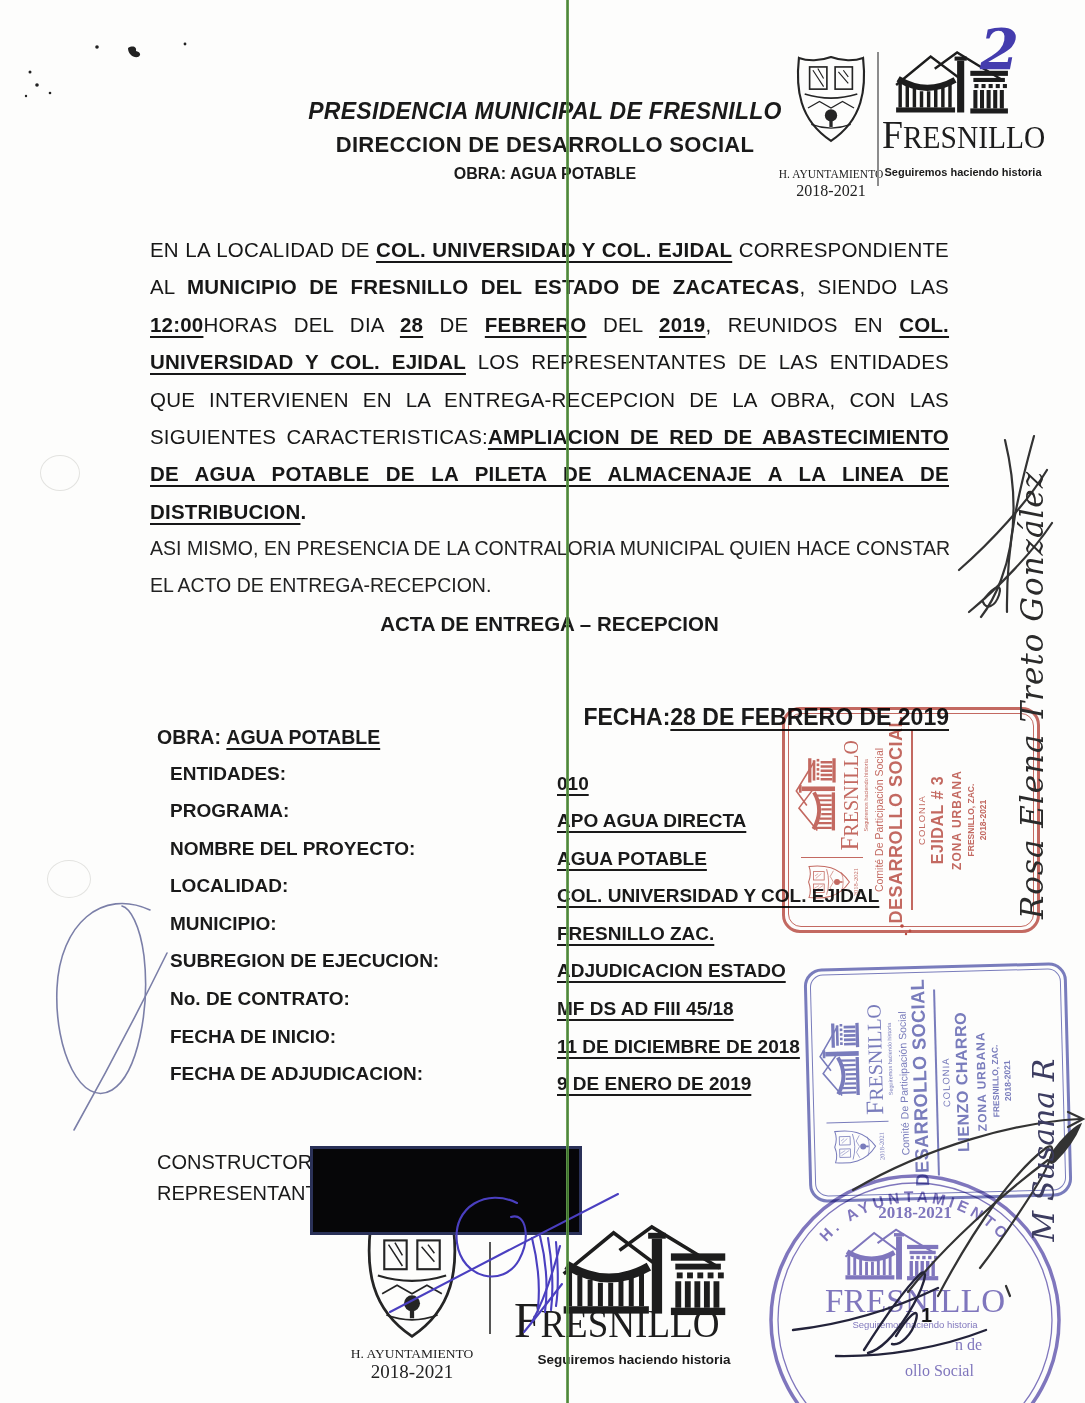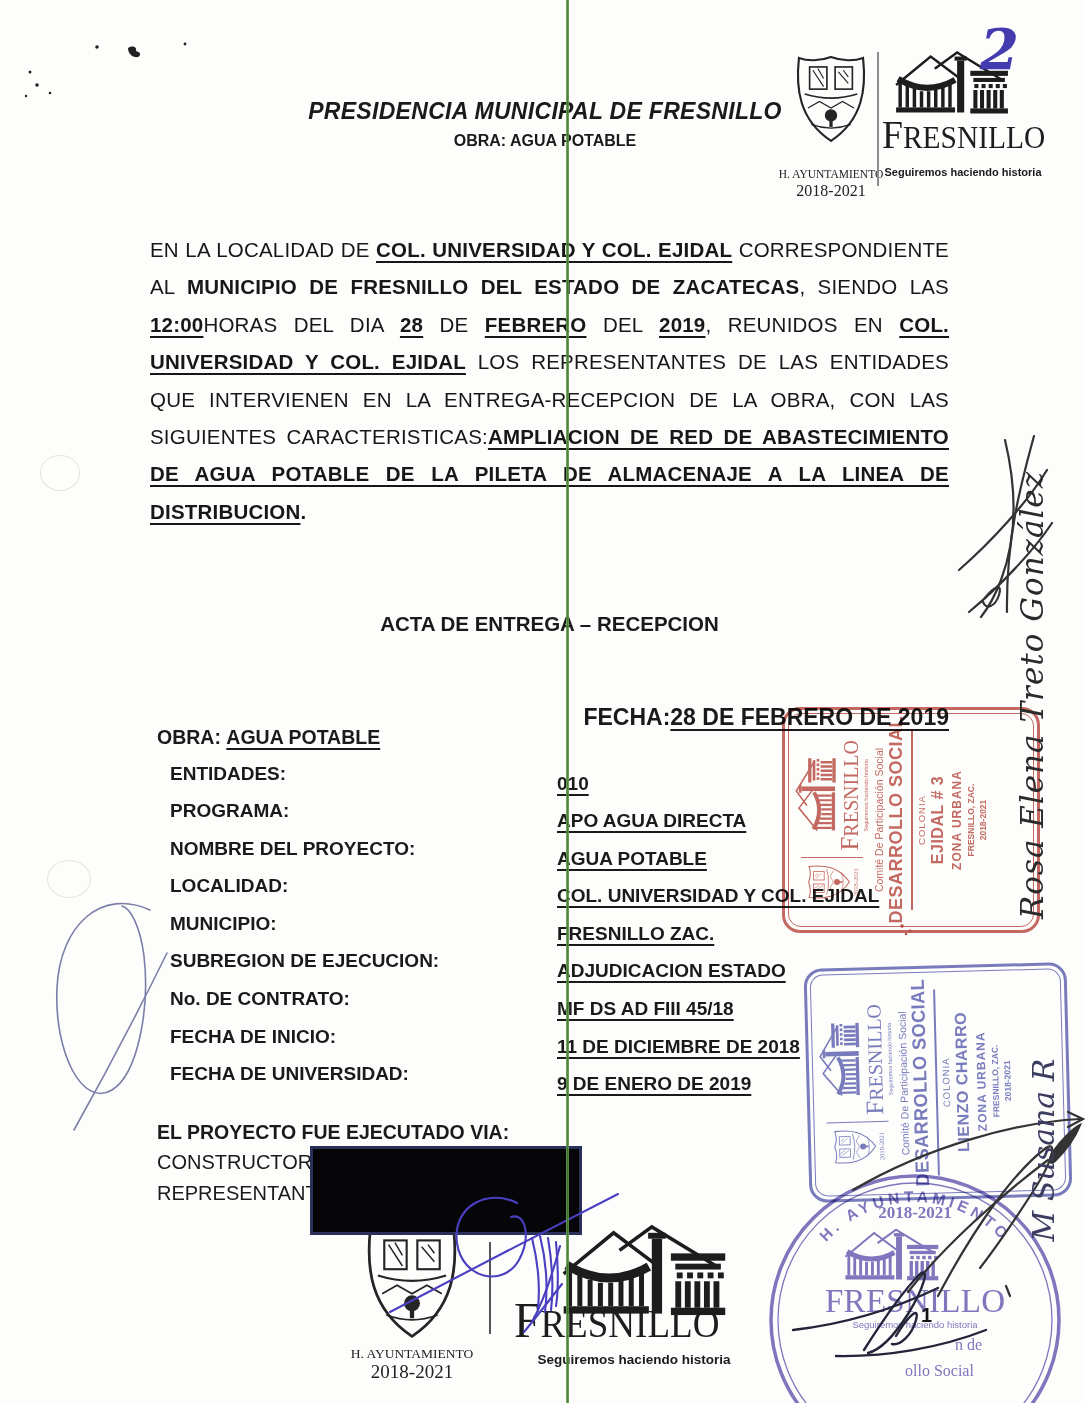--- a/index.html
+++ b/index.html
@@ -104,39 +104,41 @@
         <rect x="104" y="33" width="4" height="4" fill="currentColor"></rect>
         <rect x="111" y="33" width="4" height="4" fill="currentColor"></rect>
         <path d="M84 39 V57 M90.5 39 V57 M97 39 V57 M103.5 39 V57 M110 39 V57" stroke="currentColor" stroke-width="4"></path>
         <rect x="79" y="57" width="37" height="5" fill="currentColor"></rect>
       </symbol>
     </defs>
   </svg>
 
   <div class="abs hdr">
     <div class="h1">PRESIDENCIA MUNICIPAL DE FRESNILLO</div>
+    <div class="h2">DIRECCION DE DESARROLLO SOCIAL</div>
     <div class="h3">OBRA: AGUA POTABLE</div>
   </div>
 
   <svg class="abs" style="left:794px;top:36px;color:#252525;" width="74" height="126" viewBox="0 0 90 110">
       <use href="#crest"></use>
     </svg>
   <div class="abs caption" style="left:768px;top:168px;width:126px;font-size:11.5px;">H. AYUNTAMIENTO</div>
   <div class="abs caption" style="left:768px;top:182px;width:126px;font-size:16px;">2018-2021</div>
   <div class="vdiv" style="left:877px;top:52px;height:134px;"></div>
   <svg class="abs" style="left:890px;top:50px;color:#1d1d1d;" width="122" height="66" viewBox="0 0 120 64">
       <use href="#kiosco"></use>
     </svg>
   <div class="abs wordmark" style="left:882px;top:112px;font-size:31px;">FRESNILLO</div>
   <div class="abs" style="left:882px;top:166px;width:162px;text-align:center;font-size:11px;font-weight:600;">Seguiremos haciendo historia</div>
 
   <div class="abs hand corner2 z30">2</div>
 
   <div class="abs para1"><span>EN LA LOCALIDAD DE </span><span class="b u">COL. UNIVERSIDAD Y COL. EJIDAL</span><span> CORRESPONDIENTE AL </span><span class="b">MUNICIPIO DE FRESNILLO DEL ESTADO DE ZACATECAS</span><span>, SIENDO LAS </span><span class="b u">12:00</span><span>HORAS DEL DIA </span><span class="b u">28</span><span> DE </span><span class="b u">FEBRERO</span><span> DEL </span><span class="b u">2019</span><span>, REUNIDOS EN </span><span class="b u">COL. UNIVERSIDAD Y COL. EJIDAL</span><span> LOS REPRESENTANTES DE LAS ENTIDADES QUE INTERVIENEN EN LA ENTREGA-RECEPCION DE LA OBRA, CON LAS SIGUIENTES CARACTERISTICAS:</span><span class="b u">AMPLIACION DE RED DE ABASTECIMIENTO DE AGUA POTABLE DE LA PILETA DE ALMACENAJE A LA LINEA DE DISTRIBUCION</span><span class="b">.</span></div>
 
+  <div class="abs para2">ASI MISMO, EN PRESENCIA DE LA CONTRALORIA MUNICIPAL QUIEN HACE CONSTAR EL ACTO DE ENTREGA-RECEPCION.</div>
 
   <div class="abs acta">ACTA DE ENTREGA – RECEPCION</div>
   <div class="abs fecha"><span>FECHA:</span><span class="u">28 DE FEBRERO DE 2019</span></div>
 
   <div class="abs obraline"><span>OBRA:</span>&nbsp;<span class="u">AGUA POTABLE</span></div>
 
   <div class="frow" style="top:763px;">
       <span class="lab">ENTIDADES:</span>
       <span class="val u">010</span>
     </div>
@@ -162,25 +164,24 @@
     </div>
   <div class="frow" style="top:988px;">
       <span class="lab">No. DE CONTRATO:</span>
       <span class="val u">MF DS AD FIII 45/18</span>
     </div>
   <div class="frow" style="top:1026px;">
       <span class="lab">FECHA DE INICIO:</span>
       <span class="val u">11 DE DICIEMBRE DE 2018</span>
     </div>
   <div class="frow" style="top:1063px;">
-      <span class="lab">FECHA DE UNIVERSIDAD:</span>
+      <span class="lab">FECHA DE ADJUDICACION:</span>
       <span class="val u">9 DE ENERO DE 2019</span>
     </div>
 
-  <div class="abs execline b" style="left:157px;top:1121px;font-size:19.5px;">EL PROYECTO FUE EJECUTADO VIA:</div>
   <div class="abs execline" style="left:157px;top:1151px;">CONSTRUCTORA:</div>
   <div class="abs execline" style="left:157px;top:1182px;">REPRESENTANTE</div>
   <div class="abs redaction z5"></div>
 
   <svg class="abs" style="left:364px;top:1220px;color:#252525;" width="96" height="124" viewBox="0 0 90 110">
       <use href="#crest"></use>
     </svg>
   <div class="abs caption" style="left:350px;top:1346px;width:124px;font-size:13.5px;">H. AYUNTAMIENTO</div>
   <div class="abs caption" style="left:350px;top:1361px;width:124px;font-size:19px;">2018-2021</div>
   <div class="vdiv" style="left:489px;top:1242px;height:92px;background:#555;"></div>

